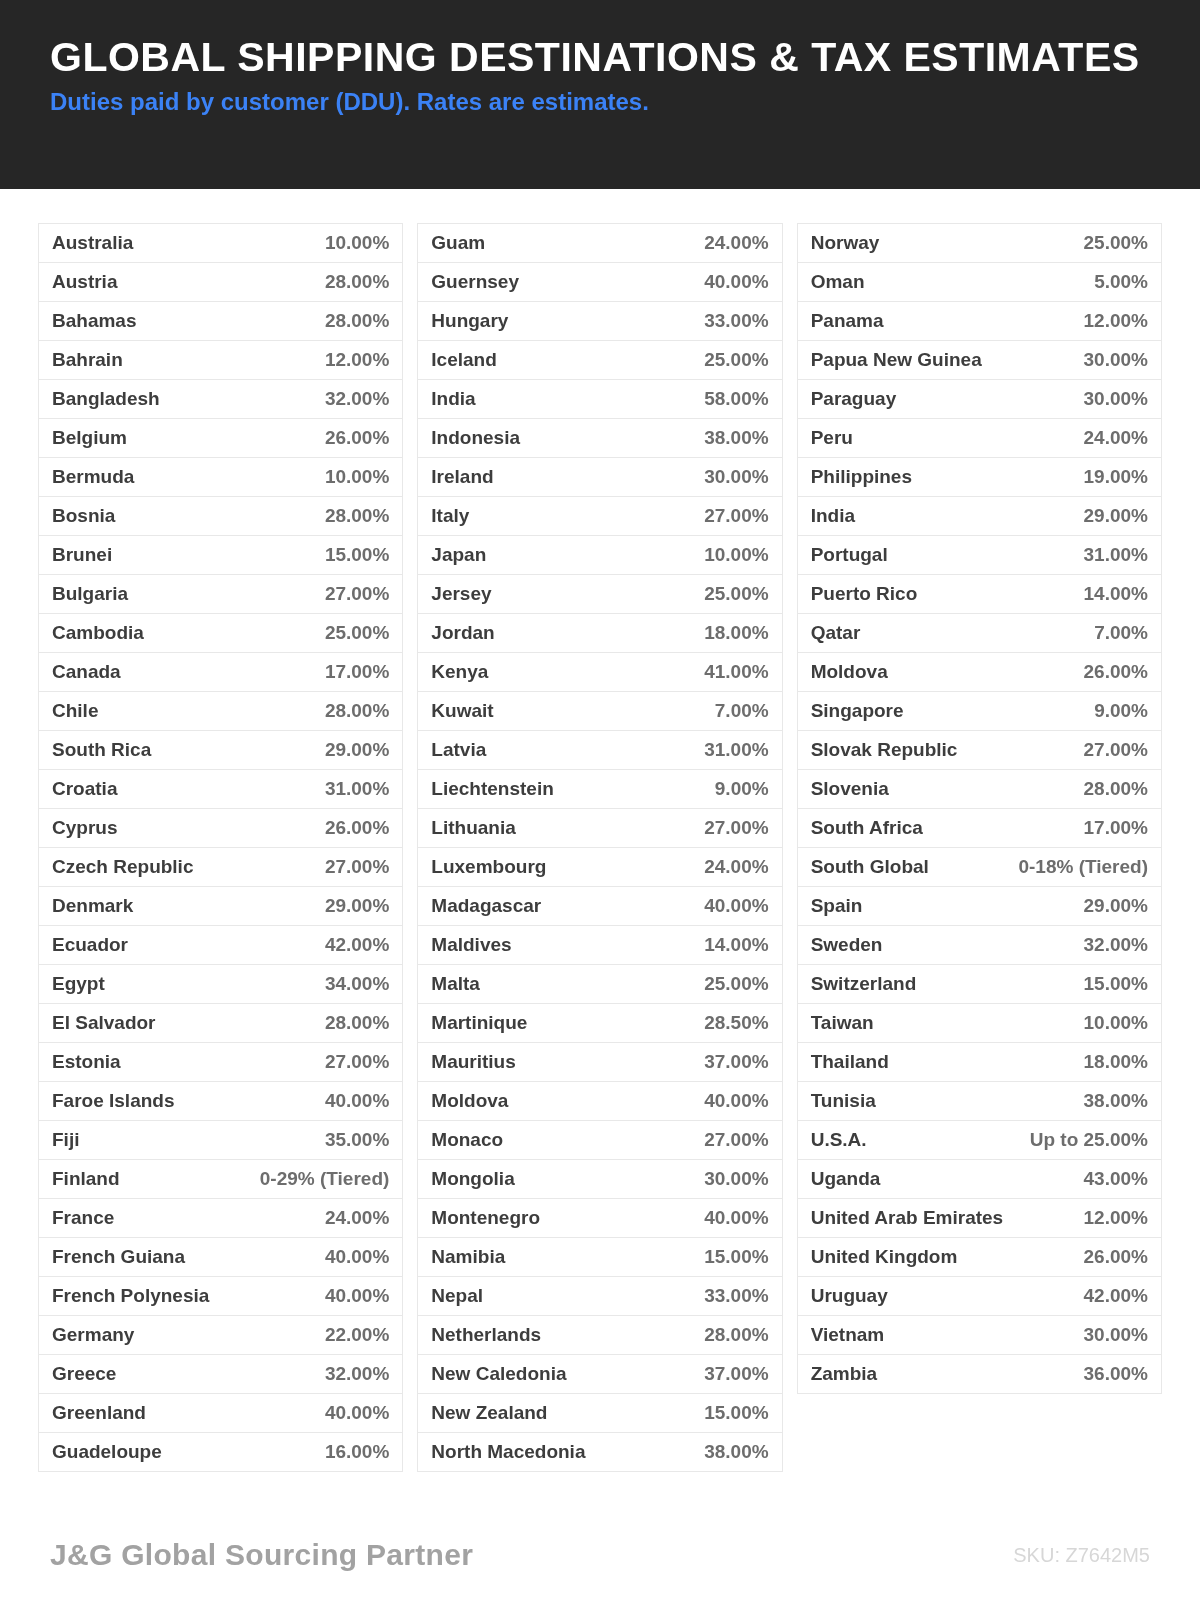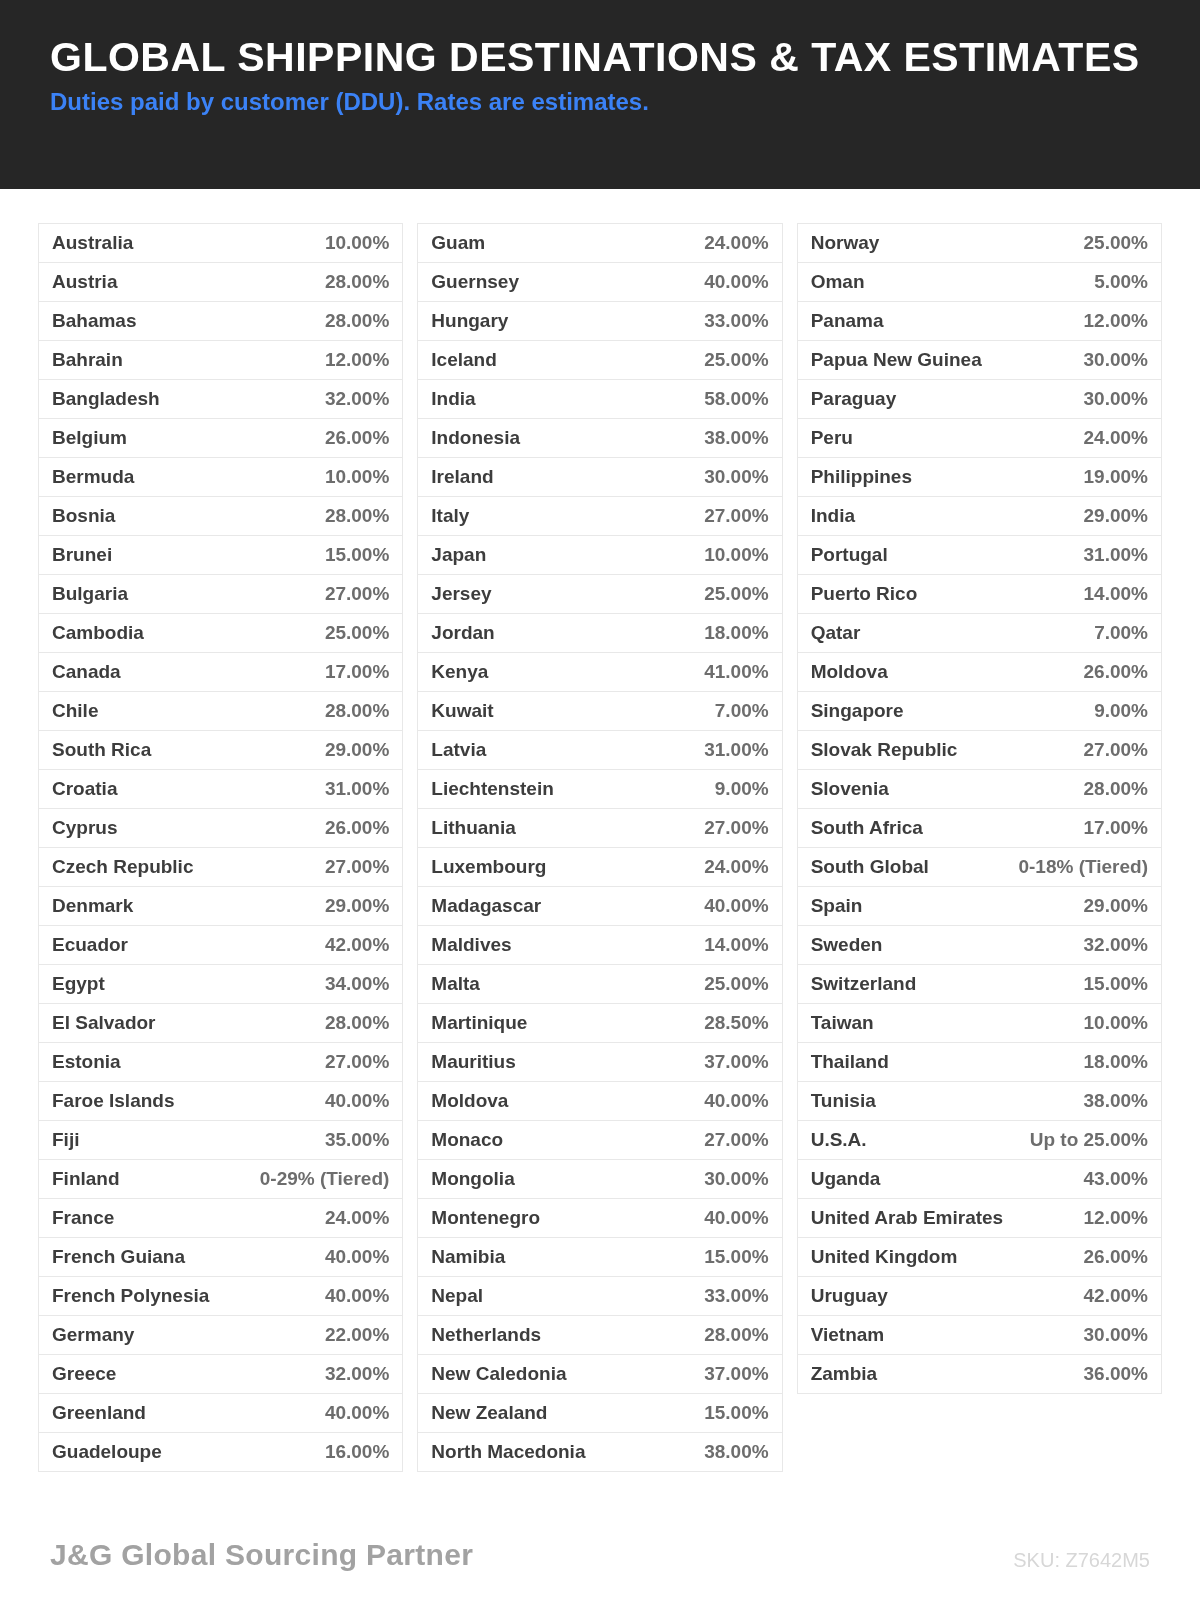--- a/index.html
+++ b/index.html
@@ -56,21 +56,21 @@
   .row .country { color: #3d3d3d; }
   .row .rate { color: #6d6d6d; }
   
   .footer {
     position: absolute;
     left: 50px;
     right: 50px;
     bottom: 28px;
     display: flex;
     justify-content: space-between;
-    align-items: flex-end;
+    align-items: center;
     gap: 7px;
   }
   .brand {
     color: #a2a2a2;
     font-size: 30px;
     font-weight: 800;
     letter-spacing: 0.3px;
   }
   .sku {
     color: #d7d7d7;

